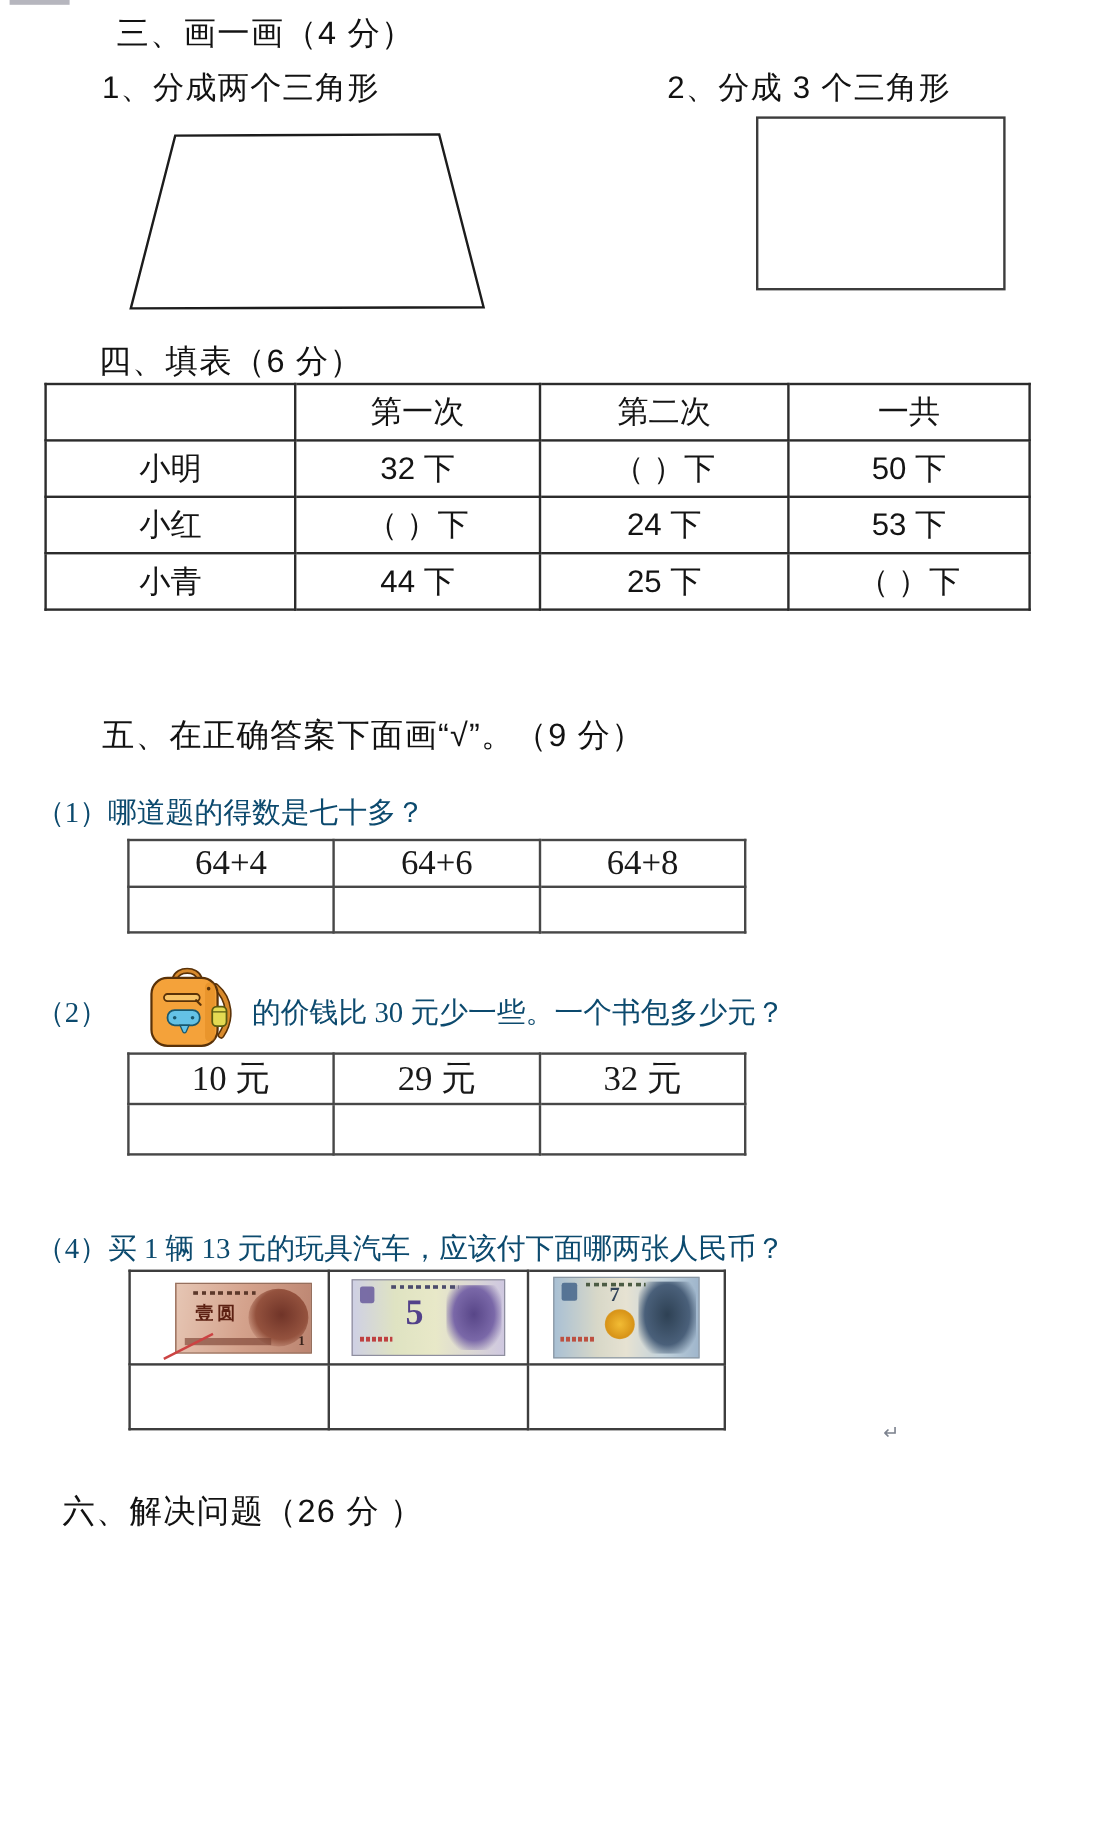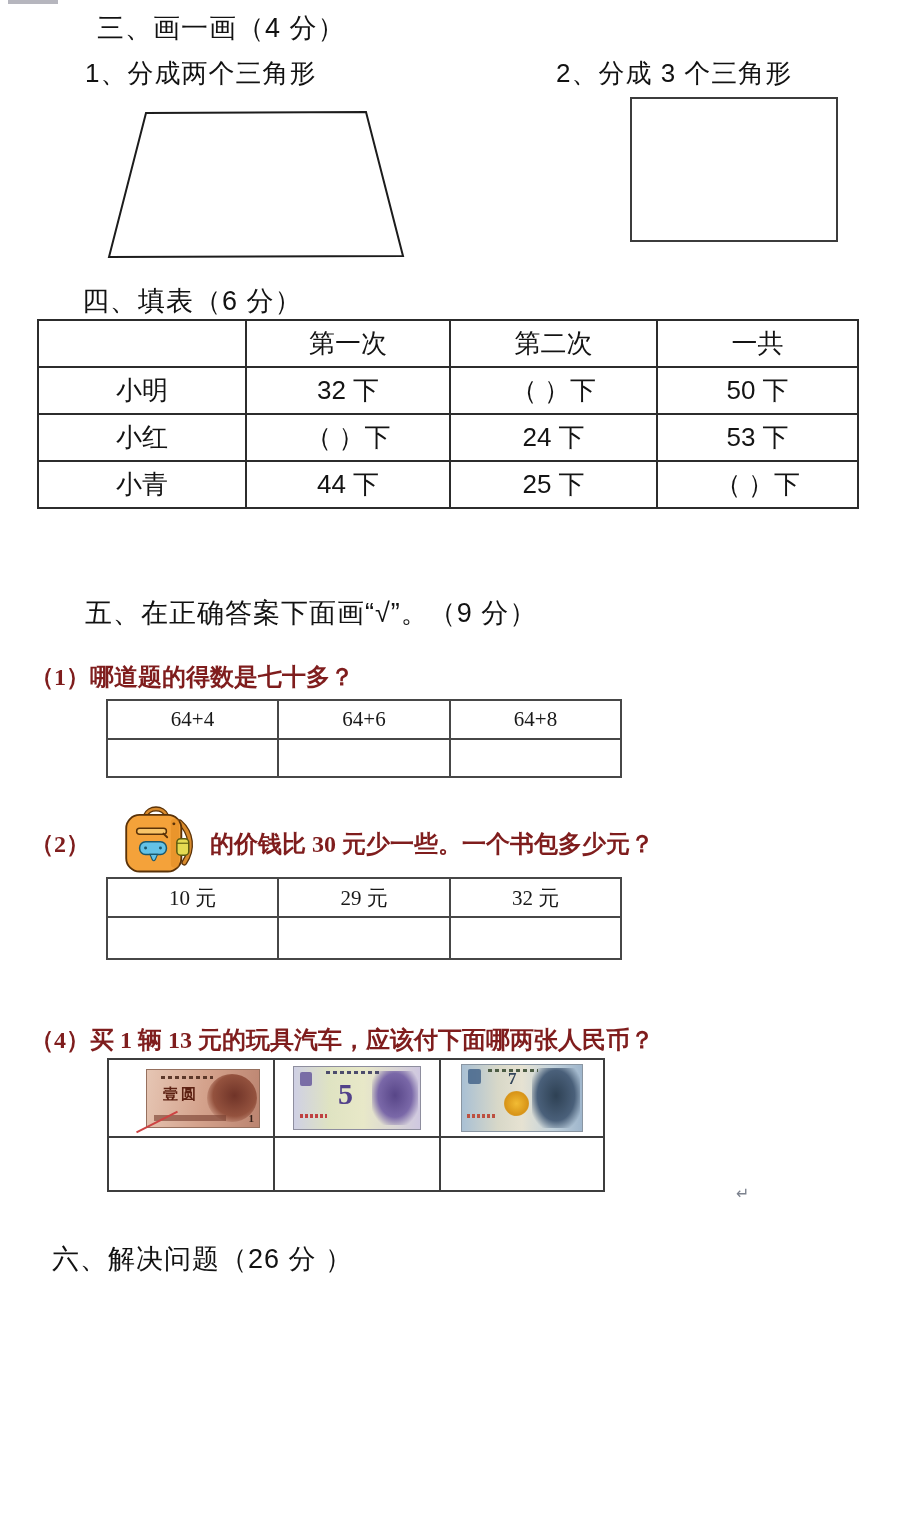--- a/index.html
+++ b/index.html
@@ -3,37 +3,37 @@
 <meta charset="utf-8">
 <style>
   html,body{margin:0;padding:0;background:#fff;}
   #page{position:relative;width:922px;height:1274px;background:#ffffff;overflow:hidden;
         font-family:"Liberation Sans","DejaVu Sans",sans-serif;color:#151515;}
   .abs{position:absolute;}
   .h-sans{font-family:"Liberation Sans","DejaVu Sans",sans-serif;font-size:27px;font-weight:500;
           color:#121212;letter-spacing:1px;white-space:nowrap;}
   .sub-sans{font-family:"Liberation Sans","DejaVu Sans",sans-serif;font-size:26px;font-weight:500;
           color:#121212;letter-spacing:1px;white-space:nowrap;}
-  .serif{font-family:"Liberation Serif","DejaVu Serif",serif;font-size:24px;color:#7f1d1d;white-space:nowrap;font-weight:bold;}
+  .serif{font-family:"Liberation Serif","DejaVu Serif",serif;font-size:24px;color:#0c4a6e;white-space:nowrap;}
   .price{font-family:"Liberation Serif","DejaVu Serif",serif;font-size:21px;color:#222;text-align:center;width:70px;}
 
   
   .top-strip{left:8px;top:0;width:50px;height:4px;background:#b6b6be;}
 
   
   .rect-shape{left:630px;top:97px;width:204px;height:141px;border:2px solid #3c3c3c;background:#fff;}
 
   
   table.tbl{position:absolute;border-collapse:collapse;table-layout:fixed;background:#fff;}
   table.tbl td{text-align:center;vertical-align:middle;padding:0;overflow:hidden;}
   .fill-tbl{left:37px;top:319px;width:820px;}
   .fill-tbl td{border:2.5px solid #2c2c2c;height:45px;
      font-family:"Liberation Sans","DejaVu Sans",sans-serif;font-size:26px;font-weight:500;color:#141414;}
   .opt-tbl td{border:2px solid #474747;
-     font-family:"Liberation Serif","DejaVu Serif",serif;font-size:21px;color:#191919;}
+     font-family:"Liberation Serif","DejaVu Serif",serif;font-size:29px;color:#191919;}
   .opt1{left:106px;top:699px;width:514px;}
   .opt1 tr.r1 td{height:37px;} .opt1 tr.r2 td{height:36px;}
   .opt2{left:106px;top:877px;width:514px;}
   .opt2 tr.r1 td{height:37px;margin-top:12px;} .opt2 tr.r2 td{height:40px;}
   .money-tbl{left:107px;top:1058px;width:496px;}
   .money-tbl td{border:2px solid #3e3e3e;}
   .money-tbl tr.r1 td{height:76px;} .money-tbl tr.r2 td{height:52px;}
 
   
   .bill{position:relative;display:inline-block;vertical-align:middle;}

